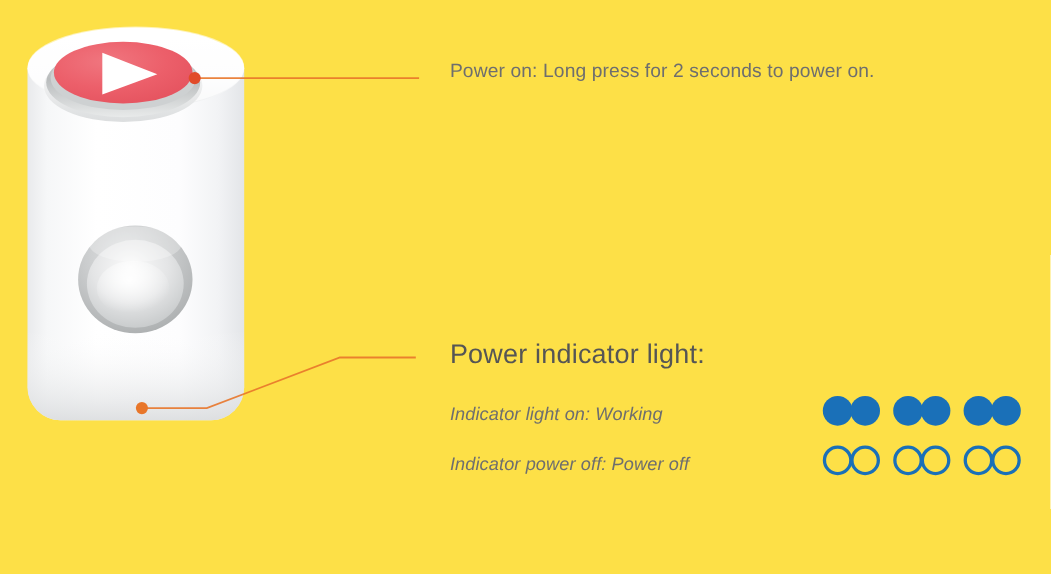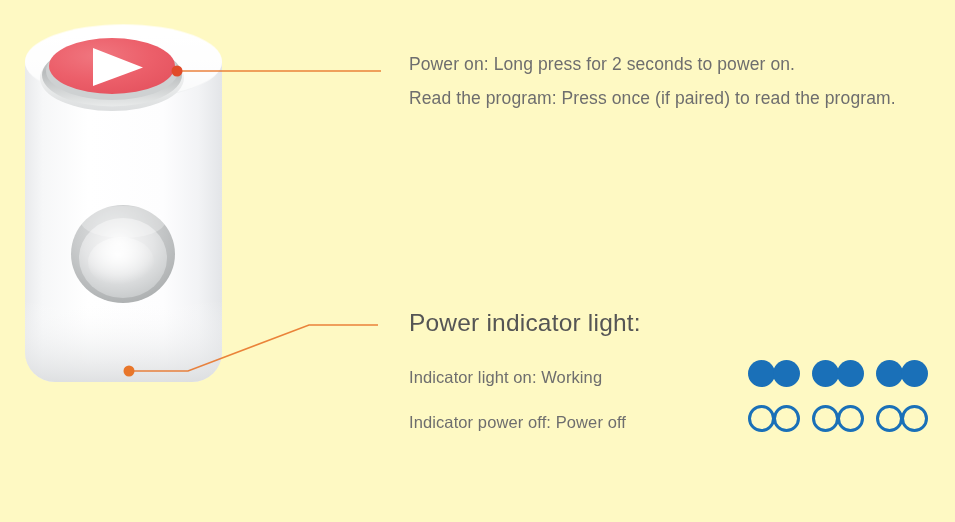--- a/index.html
+++ b/index.html
@@ -7,21 +7,21 @@
     padding: 0;
     background: #ffffff;
   }
   body {
     font-family: "Liberation Sans", sans-serif;
   }
   #page {
     position: relative;
     width: 955px;
     height: 522px;
-    background: #fef9c3;
+    background: #fde047;
     overflow: hidden;
   }
 
   
   #device-figure {
     position: absolute;
     left: 0;
     top: 0;
     width: 260px;
     height: 400px;
@@ -63,20 +63,21 @@
     color: #555555;
     font-size: 24.5px;
     line-height: 30px;
     margin: 0 0 18px 0;
     font-weight: 400;
     letter-spacing: 0.2px;
   }
   .ind-row {
     position: relative;
     height: 45px;
+    font-style: italic;
   }
   .ind-label {
     color: #6e6e6e;
     font-size: 16.5px;
     line-height: 24px;
     position: absolute;
     left: 0;
     top: 9px;
     white-space: nowrap;
     letter-spacing: 0.1px;
@@ -210,21 +211,20 @@
     </g>
 
     <g>
       <polyline points="130,371 188,371 309,325 378,325" fill="none" stroke="#e8762a" stroke-width="1.6" opacity="0.9"></polyline>
       <circle cx="129" cy="371" r="5.5" fill="#e8762a"></circle>
     </g>
   </svg>
 
   <div class="text-col" id="button-desc-block">
     <p class="para">Power on: Long press for 2 seconds to power on.</p>
-    <p class="para">Read the program: Press once (if paired) to read the program.</p>
   </div>
 
   <div class="text-col" id="indicator-block">
     <h2 id="indicator-heading">Power indicator light:</h2>
 
     <div class="ind-row">
       <span class="ind-label">Indicator light on: Working</span>
       <span class="lamp-group" style="left:339px;">
         <span class="lamp-pair">
           <span class="lamp l on"></span>

